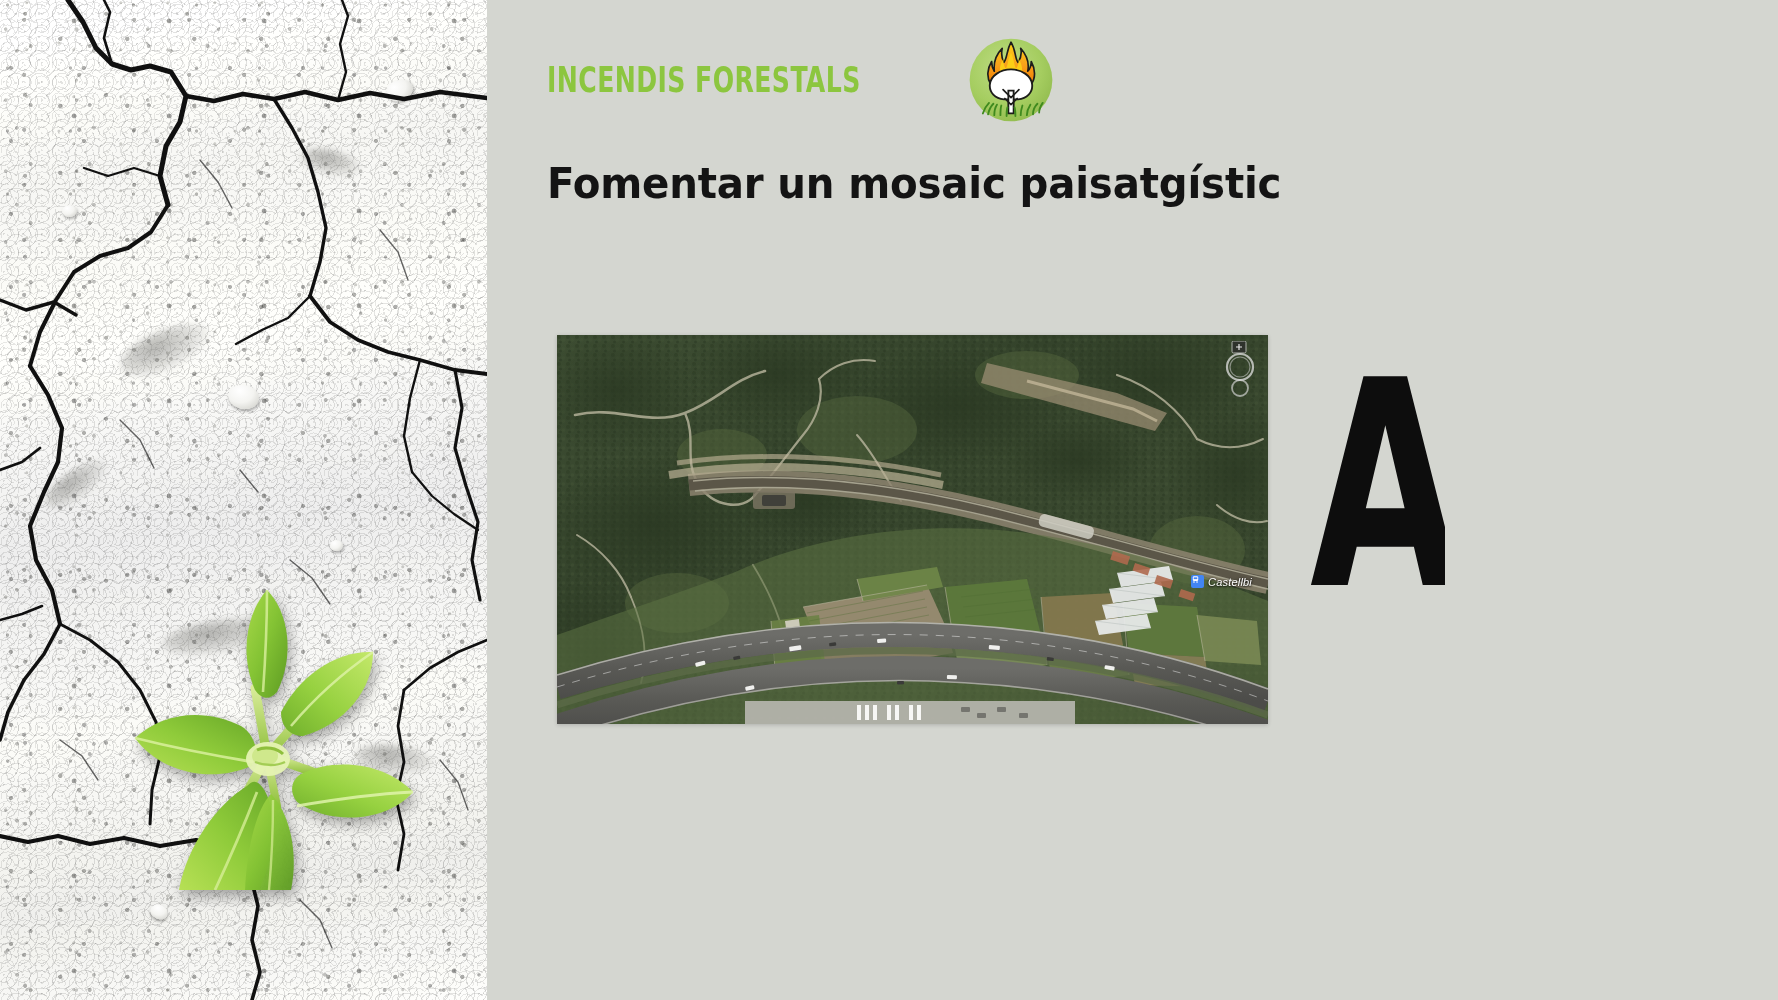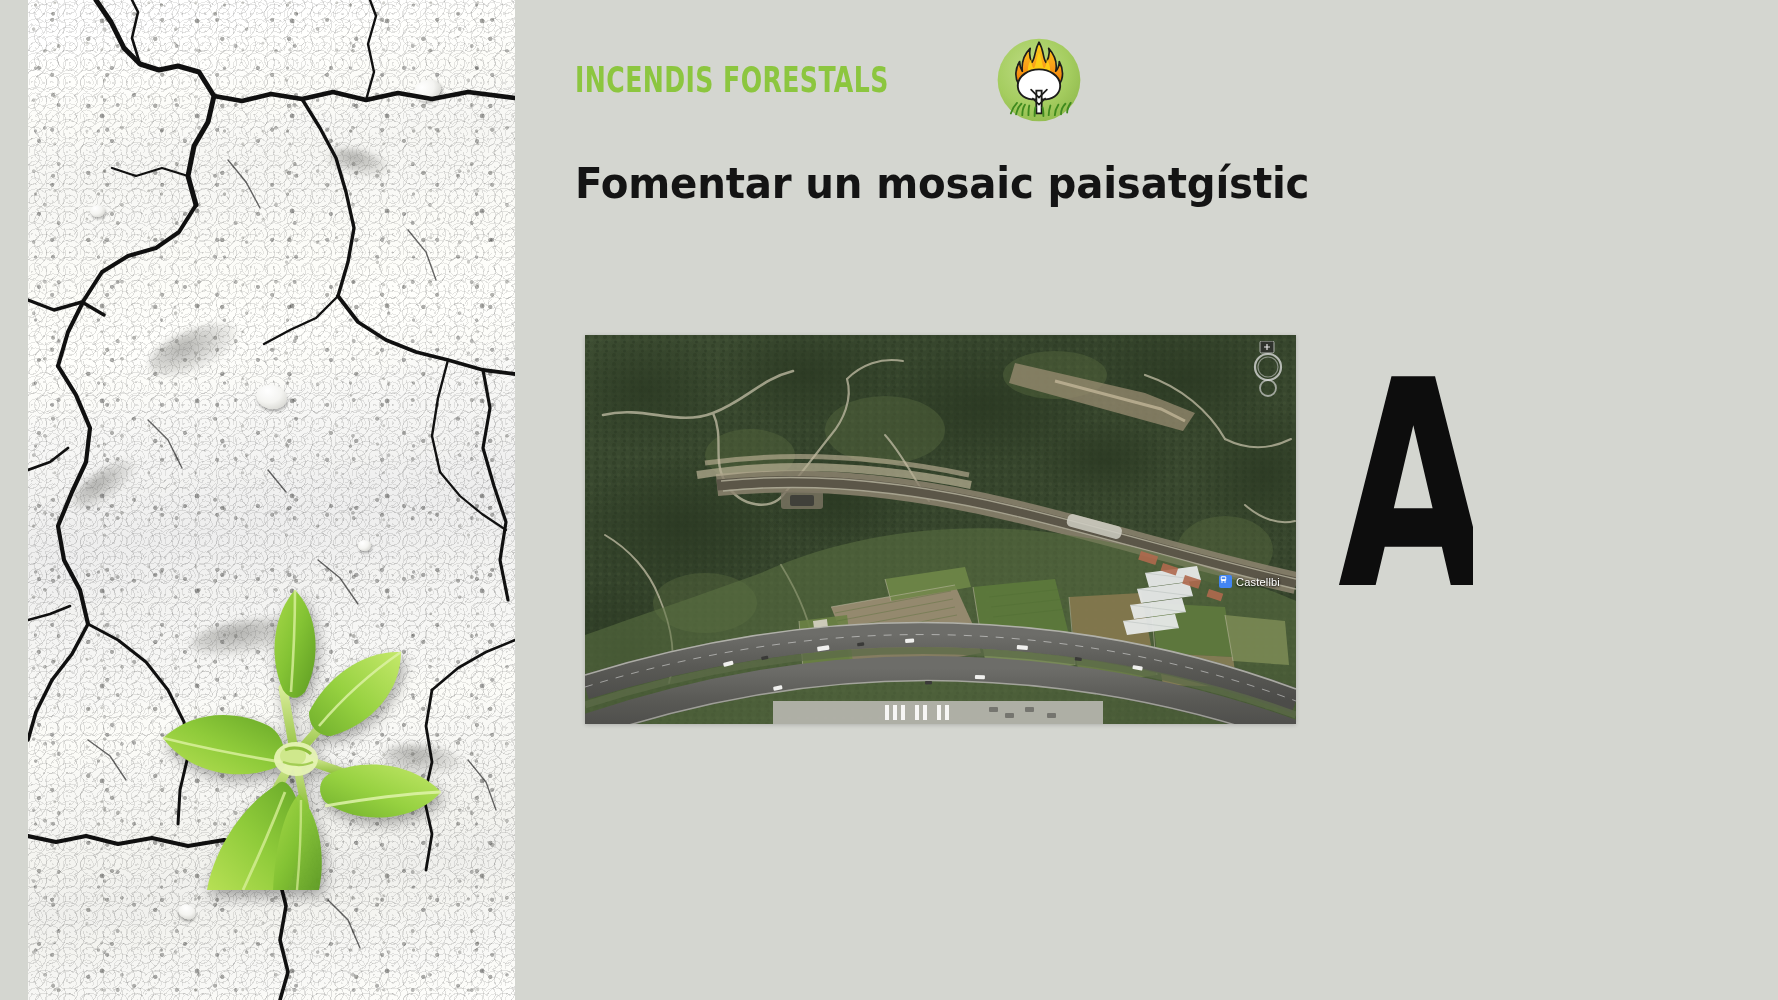--- a/index.html
+++ b/index.html
@@ -10,21 +10,20 @@
     background:#d4d6d0;
     position:relative;
   }
 
   
   #slide {
     position:absolute; inset:0;
     width:1445px; height:1000px;
     background:#bef264;
     overflow:hidden;
-    margin-left:28px;
   }
 
   
   #left-photo {
     position:absolute; left:0; top:0;
     width:487px; height:1000px;
     overflow:hidden;
     background:#e8e8e6;
   }
   
@@ -128,20 +127,21 @@
   }
 
   
   #map-figure {
     position:absolute;
     left:70px; top:335px;
     width:711px; height:389px;
     overflow:hidden;
     background:#3d4a33;
     box-shadow:0 1px 4px rgba(0,0,0,.18);
+    font-style:italic;
   }
   #map-figure svg { position:absolute; inset:0; width:100%; height:100%; display:block; }
   
   #map-compass {
     position:absolute; right:6px; top:6px;
     width:44px; height:56px;
     pointer-events:none;
   }
   #map-compass svg { width:100%; height:100%; }
   

